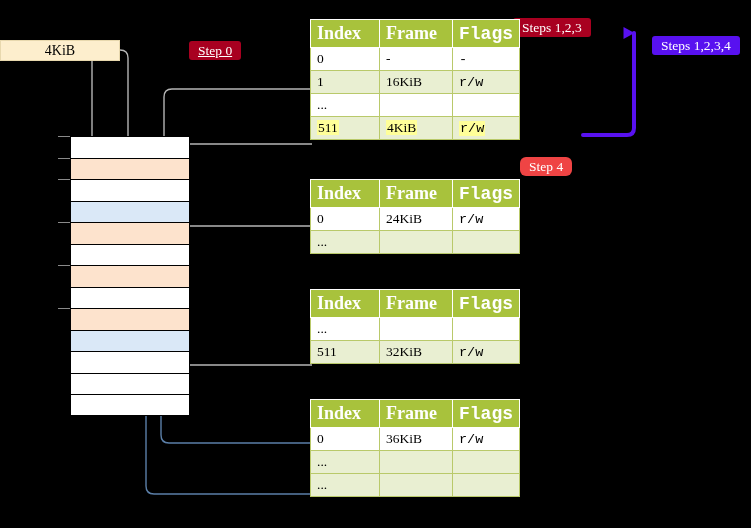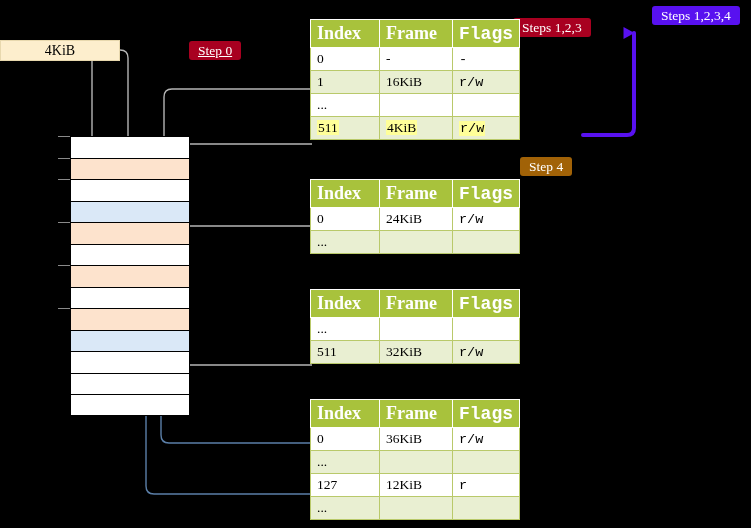--- a/index.html
+++ b/index.html
@@ -53,21 +53,21 @@
     color: #ffffff;
     font-size: 13.5px;
     white-space: nowrap;
     box-sizing: border-box;
   }
   .badge-red  { background: #a80020; }
   .badge-blue { background: #5811f0; }
 
   #badge-step0        { left: 189px; top: 41px; }
   #badge-steps123     { left: 513px; top: 18px; }
-  #badge-steps1234    { left: 652px; top: 6px; }
+  #badge-steps1234    { left: 652px; top: 36px; }
   #badge-step4        { left: 520px; top: 157px; }
 
   
   #memcol {
     position: absolute;
     left: 70px;
     top: 136px;
     width: 120px;
     height: 279px;
   }
@@ -183,21 +183,21 @@
     <g>
       <path d="M583,135 L627,135 Q634,135 634,128 L634,33" fill="none" stroke="#5811f0" stroke-width="4" stroke-linecap="round" marker-end="url(#ah-violet)"></path>
     </g>
   </svg>
 
   <div class="size-box">4KiB</div>
 
   <div class="badge badge-red" id="badge-step0" style="background: rgb(168, 0, 32); text-decoration: underline;">Step 0</div>
   <div class="badge badge-red" id="badge-steps123" style="background: rgb(168, 0, 32);">Steps 1,2,3</div>
   <div class="badge badge-blue" id="badge-steps1234" style="background: rgb(88, 17, 240);">Steps 1,2,3,4</div>
-  <div class="badge badge-red" id="badge-step4" style="background: #a16207;">Step 4</div>
+  <div class="badge badge-red" id="badge-step4" style="background: #ef4444; border-radius: 6px;">Step 4</div>
 
   <div id="memcol">
       <div class="mem-row mem-white" style="top: 0px;"></div>
       <div class="mem-tick" style="top: 0px;"></div>
       <div class="mem-row mem-orange" style="top: 21.5px;"></div>
       <div class="mem-tick" style="top: 21.5px;"></div>
       <div class="mem-row mem-white" style="top: 43px;"></div>
       <div class="mem-tick" style="top: 43px;"></div>
       <div class="mem-row mem-blue" style="top: 64.5px;"></div>
       <div class="mem-row mem-orange" style="top: 86px;"></div>
@@ -302,25 +302,20 @@
         <tr class="plain">
           <td class="col-i">0</td>
           <td class="col-f">36KiB</td>
           <td class="col-g">r/w</td>
         </tr>
         <tr class="alt">
           <td class="col-i">...</td>
           <td class="col-f"></td>
           <td class="col-g"></td>
         </tr>
-        <tr class="plain">
-          <td class="col-i">127</td>
-          <td class="col-f">12KiB</td>
-          <td class="col-g">r</td>
-        </tr>
         <tr class="alt">
           <td class="col-i">...</td>
           <td class="col-f"></td>
           <td class="col-g"></td>
         </tr>
       </tbody>
   </table>
 
 </div>
 

